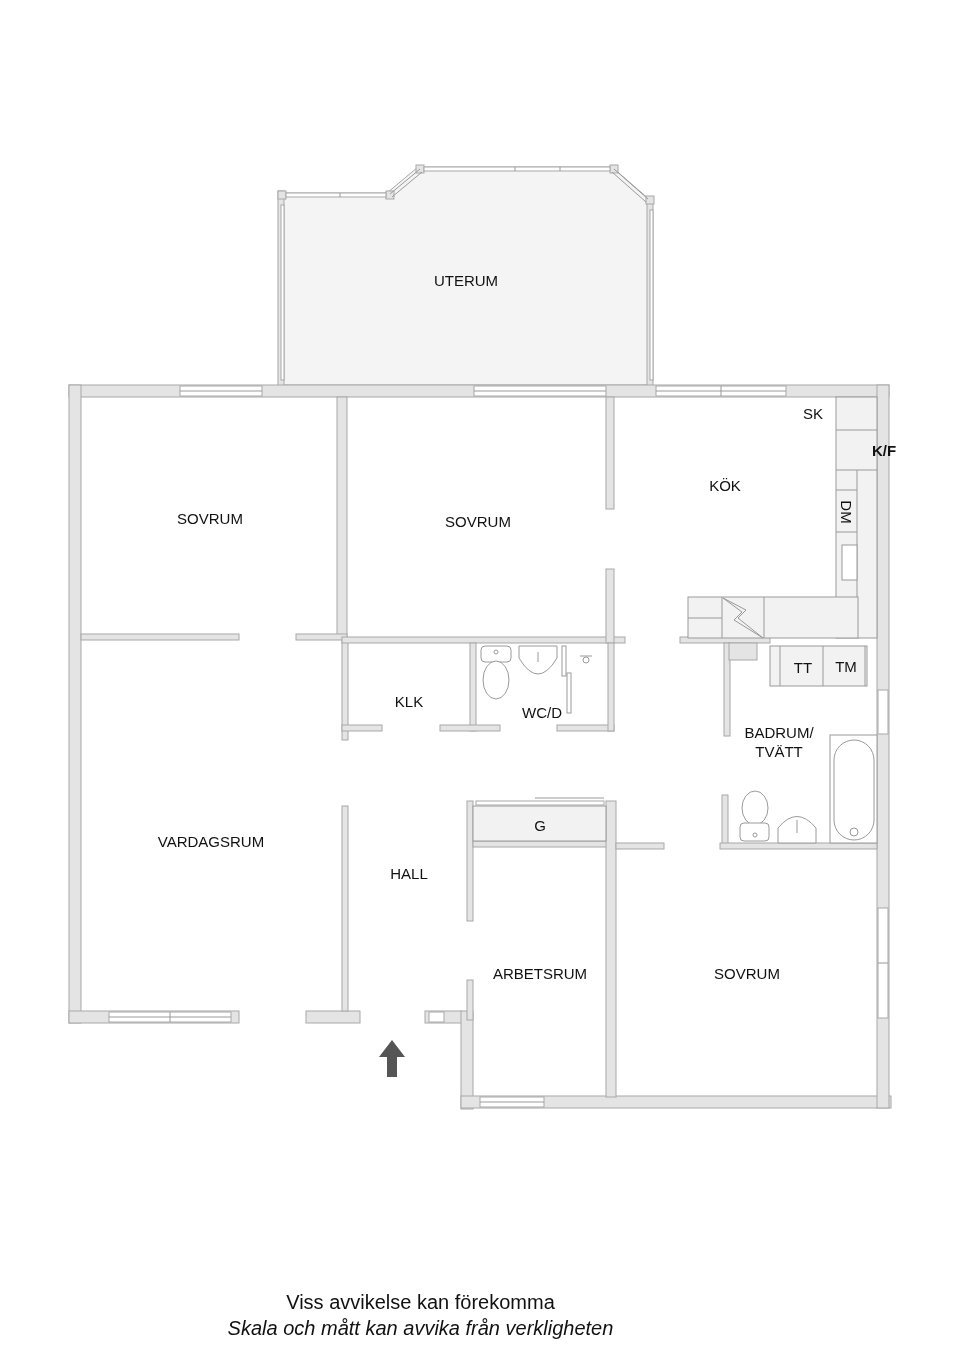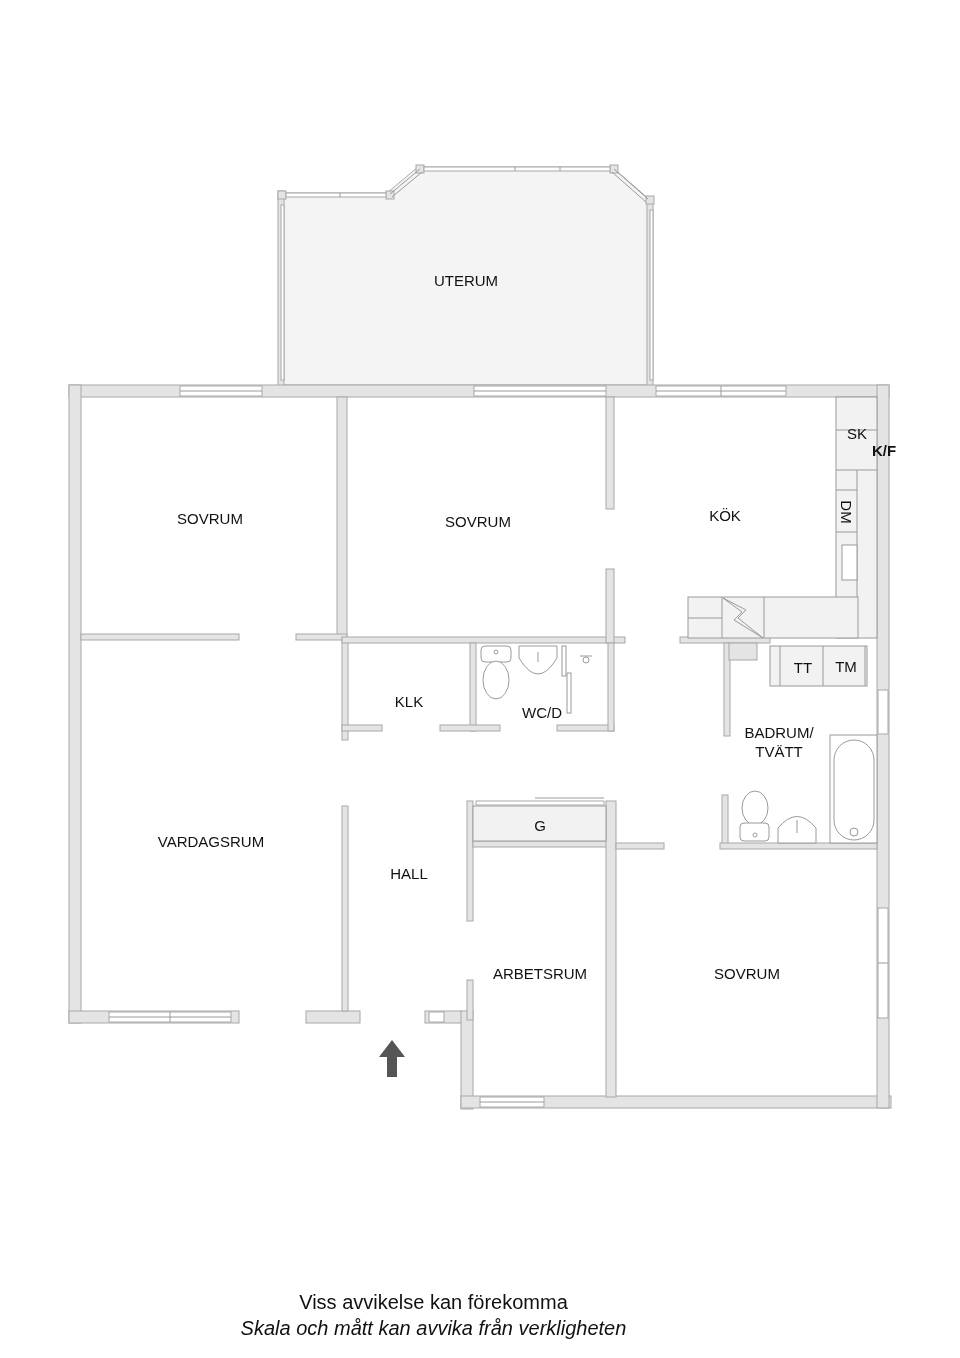--- a/index.html
+++ b/index.html
@@ -5,21 +5,21 @@
   html,body{margin:0;padding:0;background:#ffffff;}
   body{width:960px;height:1358px;position:relative;overflow:hidden;font-family:"Liberation Sans",sans-serif;}
   svg.plan{position:absolute;left:0;top:0;width:960px;height:1358px;}
   .wall{fill:#e4e4e4;stroke:#a8a8a8;stroke-width:1;}
   .win{fill:#ffffff;stroke:#a8a8a8;stroke-width:1;}
   .fix{fill:#f2f2f2;stroke:#9a9a9a;stroke-width:1;}
   .fixw{fill:#ffffff;stroke:#9a9a9a;stroke-width:1;}
   .line{fill:none;stroke:#9a9a9a;stroke-width:1;}
   .label{position:absolute;font-size:15px;color:#111;white-space:nowrap;transform:translate(-50%,-50%);text-align:center;line-height:18px;}
   .rot{transform:translate(-50%,-50%) rotate(90deg);}
-  .footer{position:absolute;left:17px;width:833px;text-align:center;font-size:20px;color:#111;line-height:26px;}
+  .footer{position:absolute;left:4px;width:833px;text-align:center;font-size:20px;color:#111;line-height:26px;}
 </style>
 </head>
 <body>
 
 <svg class="plan" viewBox="0 0 960 1358" xmlns="http://www.w3.org/2000/svg">
 
   <g>
     <polygon points="280,193 387,193 418,167 612,167 650,200 650,385 280,385" fill="#f4f4f4" stroke="#a8a8a8" stroke-width="1"></polygon>
 
     <rect class="wall" x="278" y="191" width="6" height="195"></rect>
@@ -163,22 +163,22 @@
   </g>
 
   <g>
     <polygon points="392,1040 405,1057 397,1057 397,1077 387,1077 387,1057 379,1057" fill="#555555"></polygon>
   </g>
 </svg>
 
 <div class="label" style="left:466px;top:281px;">UTERUM</div>
 <div class="label" style="left:210px;top:519px;">SOVRUM</div>
 <div class="label" style="left:478px;top:522px;">SOVRUM</div>
-<div class="label" style="left:725px;top:516px;">KÖK</div>
-<div class="label" style="left:857px;top:414px;margin-top:20px;">SK</div>
+<div class="label" style="left:725px;top:486px;">KÖK</div>
+<div class="label" style="left:813px;top:414px;">SK</div>
 <div class="label" style="left:884px;top:451px;font-weight:bold;">K/F</div>
 <div class="label rot" style="left:846px;top:512px;">DM</div>
 <div class="label" style="left:409px;top:688px;margin-top:14px;">KLK</div>
 <div class="label" style="left:542px;top:713px;">WC/D</div>
 <div class="label" style="left:803px;top:668px;">TT</div>
 <div class="label" style="left:846px;top:667px;">TM</div>
 <div class="label" style="left:779px;top:733px;">BADRUM/</div>
 <div class="label" style="left:779px;top:752px;">TVÄTT</div>
 <div class="label" style="left:211px;top:830px;margin-top:12px;">VARDAGSRUM</div>
 <div class="label" style="left:409px;top:874px;">HALL</div>

